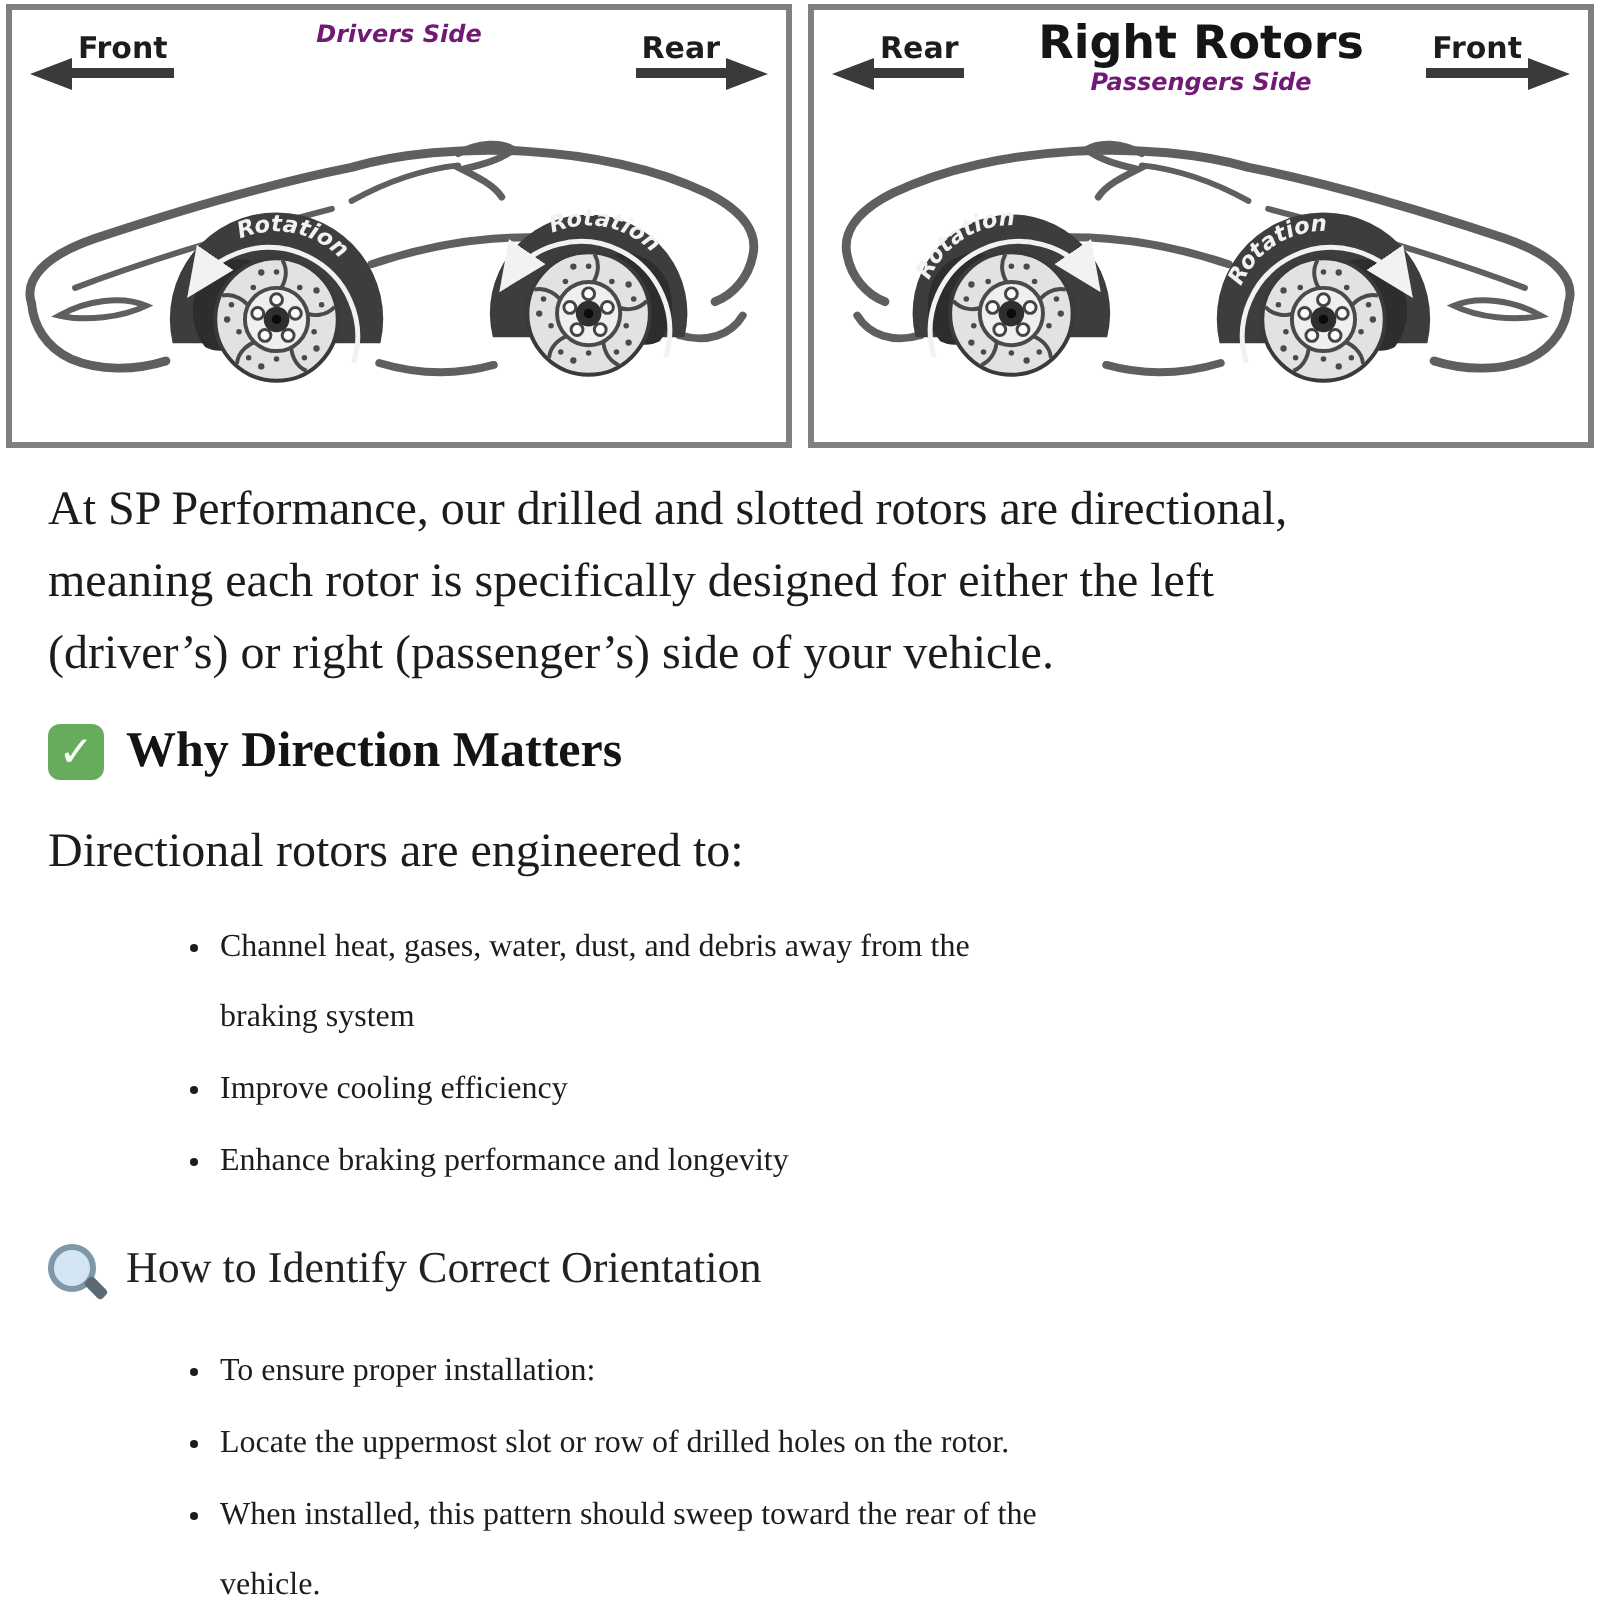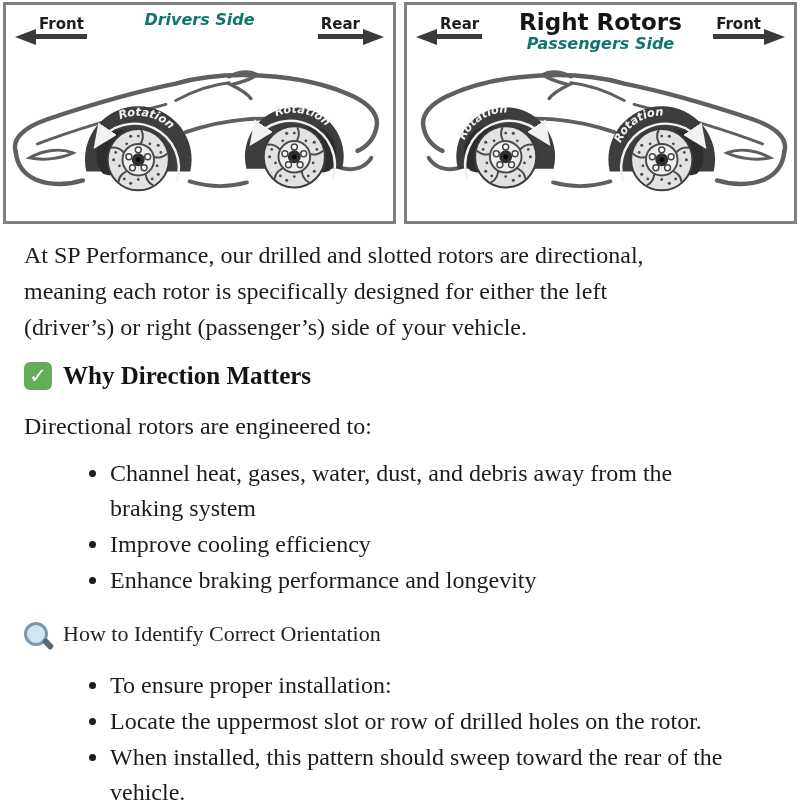--- a/index.html
+++ b/index.html
@@ -5,21 +5,21 @@
   * { margin:0; padding:0; box-sizing:border-box; }
   html,body { width:800px; background:#ffffff; }
   body { height:800px; overflow:hidden; font-family:"Liberation Serif", serif; color:#1c1c1c; }
 
   
   .diagram { display:flex; gap:8px; padding:2px 3px 0 3px; height:224px; }
   .panel { flex:1; border:3px solid #7f7f7f; background:#ffffff; position:relative; overflow:hidden; }
   .panel-header { position:absolute; top:0; left:0; right:0; height:52px; font-family:"DejaVu Sans", sans-serif; }
   .panel-title { position:absolute; top:5px; left:50%; transform:translateX(-50%); text-align:center; white-space:nowrap; }
   .panel-title .main { font-size:23px; font-weight:bold; color:#151515; letter-spacing:0; line-height:1.05; }
-  .panel-title .sub  { font-size:16px; font-weight:bold; font-style:italic; color:#0f766e; }
+  .panel-title .sub  { font-size:12px; font-weight:bold; font-style:italic; color:#701a75; }
 
   .dir { position:absolute; top:10px; font-weight:bold; font-size:15px; color:#1d1d1d; }
   .dir .word { display:inline-block; border-bottom:5px solid #3a3a3a; padding:0 3px 1px 3px; }
   .dir-left  { left:30px; }
   .dir-right { right:30px; }
   .dir .head { position:absolute; width:0; height:0; border-top:8px solid transparent; border-bottom:8px solid transparent; bottom:-6px; }
   .dir-left  .head { left:-21px;  border-right:21px solid #3a3a3a; }
   .dir-right .head { right:-21px; border-left:21px solid #3a3a3a; }
 
   .car-box { position:absolute; left:0; right:0; bottom:2px; height:160px; }
@@ -39,21 +39,21 @@
     font-family:"DejaVu Sans", sans-serif; font-size:21px; font-weight:bold; }
 
   .mag-emoji { width:24px; height:24px; position:relative; display:inline-block; flex:0 0 auto;
     border:3px solid #7c98a9; border-radius:50%; background:#d3e5f2; margin-right:4px; }
   .mag-emoji::after { content:''; position:absolute; width:12px; height:6px; background:#5d6a73;
     border-radius:2px; transform:rotate(45deg); right:-9px; bottom:-4px; }
 
   .lead { font-size:24px; line-height:34px; margin-top:19px; color:#1c1c1c; }
 
   ul { margin-top:13px; padding-left:86px; }
-  ul li { font-size:24px; line-height:35px; color:#1c1c1c; margin-bottom:1px; }
+  ul li { font-size:16px; line-height:35px; color:#1c1c1c; margin-bottom:1px; }
   .sec2-list { margin-top:21px; }
   .sec-head.h2 { margin-top:23px; }
 </style>
 </head>
 <body>
 
 <div class="diagram">
 
   <div class="panel">
     <div class="panel-header">

